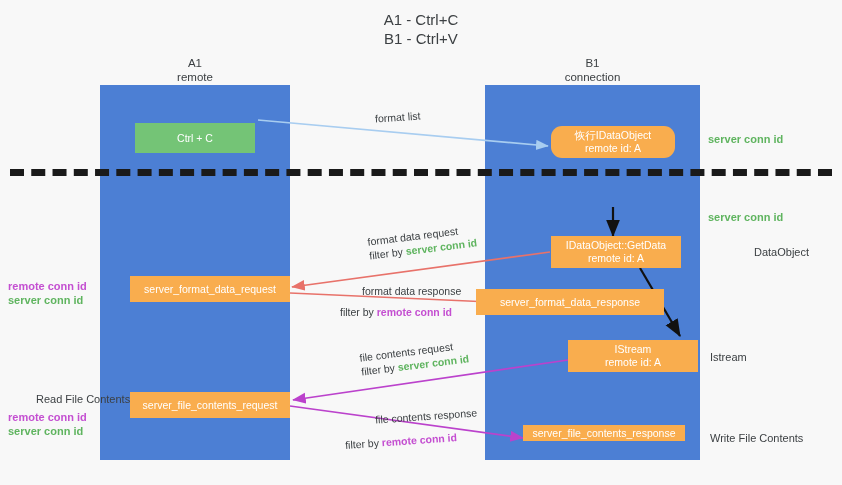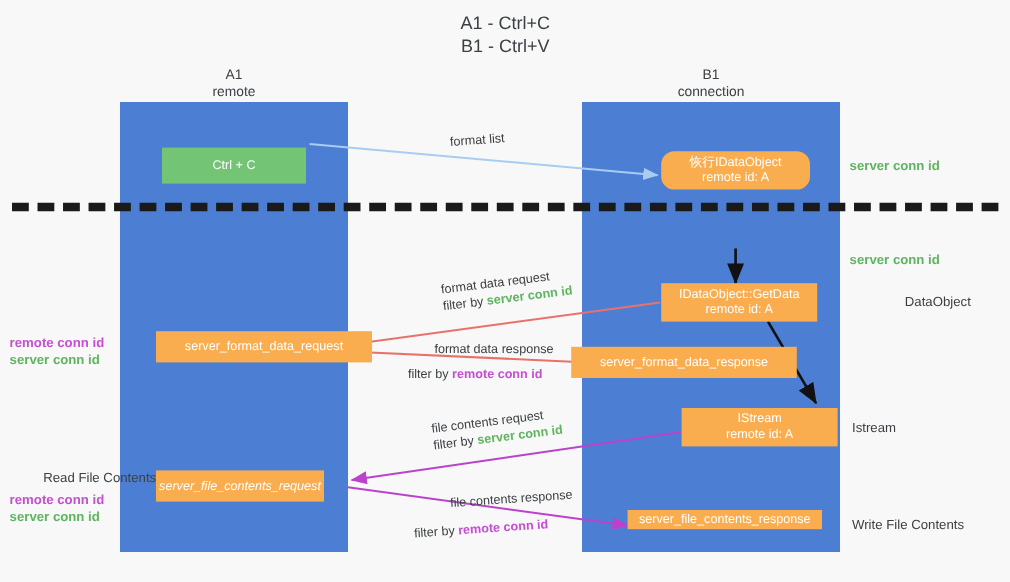--- a/index.html
+++ b/index.html
@@ -147,23 +147,23 @@
 
     <line x1="290" y1="293" x2="490" y2="302" stroke="#e8726a" stroke-width="1.7" marker-end="url(#ah-red)"></line>
 
     <line x1="568" y1="360" x2="293" y2="400" stroke="#bb42cc" stroke-width="1.7" marker-end="url(#ah-magenta)"></line>
 
     <line x1="290" y1="406" x2="523" y2="438" stroke="#bb42cc" stroke-width="1.7" marker-end="url(#ah-magenta)"></line>
   </svg>
 
   <div class="abs box green" style="left:135px; top:105px; width:120px; height:30px;">Ctrl + C</div>
 
-  <div class="abs box orange" style="left:130px; top:276px; width:180px; height:26px;">server_format_data_request</div>
-
-  <div class="abs box orange" style="left:130px; top:392px; width:140px; height:26px;font-style:italic;">server_file_contents_request</div>
+  <div class="abs box orange" style="left:130px; top:276px; width:160px; height:26px;">server_format_data_request</div>
+
+  <div class="abs box orange" style="left:130px; top:392px; width:160px; height:26px;">server_file_contents_request</div>
 
   <div class="abs box orange" style="left:551px; top:126px; width:124px; height:32px;border-radius:11px;">恢行IDataObject
 remote id: A</div>
 
 
   <div class="abs box orange" style="left:551px; top:236px; width:130px; height:32px;">IDataObject::GetData
 remote id: A</div>
 
   <div class="abs box orange" style="left:568px; top:340px; width:130px; height:32px;">IStream
 remote id: A</div>

